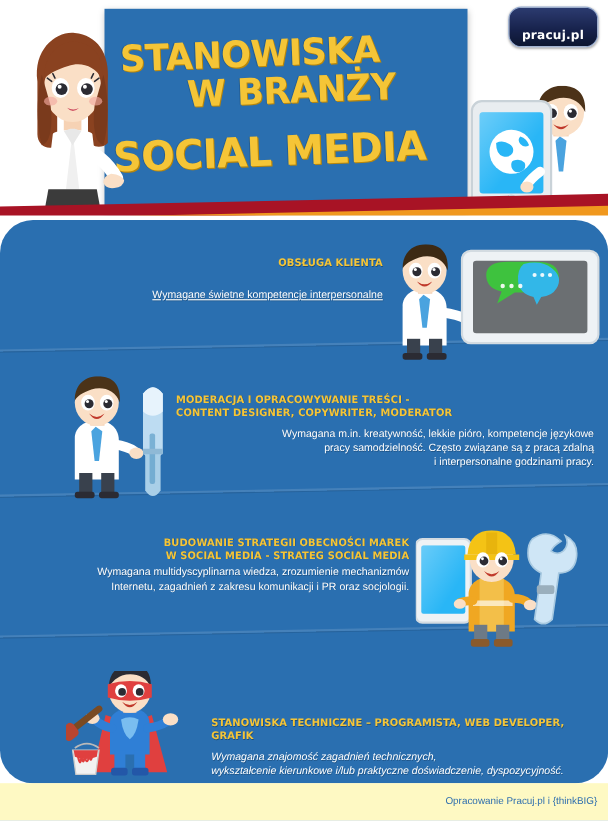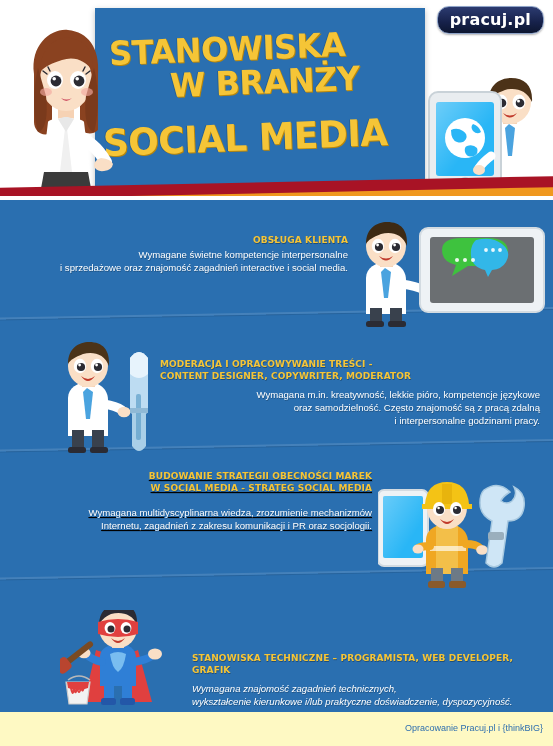--- a/index.html
+++ b/index.html
@@ -35,22 +35,22 @@
   .t1{left:14px;top:26px;font-size:33px;transform:rotate(-2.2deg) scaleX(.97);}
   .t2{left:75px;top:58px;font-size:33px;transform:rotate(-2.2deg) scaleX(.97);}
   .t3{left:8px;top:114px;font-size:37px;transform:rotate(-2.2deg) scaleX(.97);}
 
   
   .logo-pill{
     position:absolute;right:9px;top:6px;
     background:linear-gradient(180deg,#2c3b70 0%,#16214a 60%,#0d1630 100%);
     border:1.5px solid #8fa4c9;
     border-radius:12px;
-    padding:3px 12px 4px 12px;
-    color:#ffffff;font-size:16px;font-weight:bold;letter-spacing:.2px;
+    padding:18px 12px 4px 12px;
+    color:#ffffff;font-size:11px;font-weight:bold;letter-spacing:.2px;
     font-family:"DejaVu Sans", sans-serif;
     box-shadow:0 1px 2px rgba(0,0,0,.3);
   }
 
   
   .woman{position:absolute;left:18px;top:22px;width:95px;height:172px;}
   
   .hdr-man{position:absolute;left:415px;top:78px;width:130px;height:118px;}
 
   
@@ -59,21 +59,21 @@
     background:#a81325;transform:rotate(-1.2deg);transform-origin:left center;z-index:5;
   }
   .stripe-orange{
     position:absolute;left:-12px;top:199px;width:580px;height:11px;
     background:#f0981e;transform:rotate(-1.2deg);transform-origin:left center;z-index:5;
   }
 
   
   .board{
     position:absolute;left:0;top:200px;width:553px;height:512px;
-    background:#2a6fb0;overflow:hidden;
+    background:#2a6fb0;overflow:hidden;border-radius:30px;
   }
   .divider{
     position:absolute;left:-20px;width:600px;height:2px;
     background:rgba(255,255,255,.13);
     box-shadow:0 1px 0 rgba(0,0,0,.10);
     transform-origin:left center;
   }
   .d1{top:118px;transform:rotate(-1.1deg);}
   .d2{top:250px;transform:rotate(-1.1deg);}
   .d3{top:378px;transform:rotate(-1.1deg);}
@@ -207,23 +207,22 @@
 <div class="board">
 
   <div class="divider d1"></div>
   <div class="divider d2"></div>
   <div class="divider d3"></div>
 
   <div class="sec" style="left:18px;top:34px;width:330px;">
     <div class="sec-head right ta-right">
       <div>OBSŁUGA KLIENTA</div>
     </div>
-    <div class="sec-body ta-right" style="margin-top:2px;">
+    <div class="sec-body ta-right" style="margin-top:16px;text-decoration:underline;">
       <div>Wymagane świetne kompetencje interpersonalne</div>
-      <div>i sprzedażowe oraz znajomość zagadnień interactive i social media.</div>
     </div>
   </div>
   <div style="position:absolute;left:358px;top:22px;width:190px;height:106px;">
     <svg viewBox="0 0 190 106" width="190" height="106">
 
       <path d="M8 56 C8 46 18 40 28 40 C38 40 48 46 48 58 L48 92 L8 92 Z" fill="#ffffff"></path>
       <rect x="22" y="30" width="13" height="15" fill="#f6d2b4"></rect>
       <ellipse cx="28" cy="24" rx="20" ry="21" fill="#fadfc6"></ellipse>
       <path d="M8 22 C8 6 19 0 29 0 C43 0 50 8 49 24 C45 12 33 9 23 12 C15 15 10 18 8 22 Z" fill="#3d2a14"></path>
       <ellipse cx="20" cy="24" rx="6.2" ry="7.2" fill="#ffffff"></ellipse>
@@ -257,21 +256,21 @@
     </svg>
   </div>
 
   <div class="sec" style="left:160px;top:158px;width:380px;">
     <div class="sec-head ta-left">
       <div>MODERACJA I OPRACOWYWANIE TREŚCI -</div>
       <div>CONTENT DESIGNER, COPYWRITER, MODERATOR</div>
     </div>
     <div class="sec-body ta-left" style="margin-top:6px;text-align:right;">
       <div>Wymagana m.in. kreatywność, lekkie pióro, kompetencje językowe</div>
-      <div>oraz samodzielność. Często znajomość są z pracą zdalną</div>
+      <div>pracy samodzielność. Często związane są z pracą zdalną</div>
       <div>i interpersonalne godzinami pracy.</div>
     </div>
   </div>
   <div style="position:absolute;left:58px;top:142px;width:106px;height:122px;">
     <svg viewBox="0 0 106 122" width="106" height="122">
       <path d="M10 56 C10 46 20 40 30 40 C40 40 50 46 50 58 L50 94 L10 94 Z" fill="#ffffff"></path>
       <rect x="24" y="30" width="13" height="15" fill="#f6d2b4"></rect>
       <ellipse cx="30" cy="24" rx="20" ry="21" fill="#fadfc6"></ellipse>
       <path d="M10 22 C10 6 21 0 31 0 C45 0 52 8 51 24 C47 12 35 9 25 12 C17 15 12 18 10 22 Z" fill="#4b3318"></path>
       <ellipse cx="22" cy="24" rx="6.2" ry="7.2" fill="#ffffff"></ellipse>
@@ -291,26 +290,26 @@
       <ellipse cx="66" cy="70" rx="6.5" ry="5.2" fill="#fadfc6"></ellipse>
 
       <path d="M72 16 q9 -12 18 0 l0 54 q-9 10 -18 0 z" fill="#bddcf2"></path>
       <path d="M72 16 q9 -12 18 0 l0 16 q-9 8 -18 0 z" fill="#e7f3fc"></path>
       <path d="M74 70 l14 0 l0 34 q-7 10 -14 0 z" fill="#a9cfe8"></path>
       <rect x="78" y="52" width="5" height="46" rx="2" fill="#5e9ec9" opacity=".7"></rect>
       <path d="M72 66 l18 0 l0 5 l-18 0 z" fill="#8fb9d6"></path>
     </svg>
   </div>
 
-  <div class="sec" style="left:22px;top:270px;width:350px;text-decoration:underline;">
+  <div class="sec" style="left:22px;top:288px;width:350px;">
     <div class="sec-head right ta-right">
       <div>BUDOWANIE STRATEGII OBECNOŚCI MAREK</div>
       <div>W SOCIAL MEDIA - STRATEG SOCIAL MEDIA</div>
     </div>
-    <div class="sec-body ta-right" style="margin-top:12px;">
+    <div class="sec-body ta-right" style="margin-top:2px;">
       <div>Wymagana multidyscyplinarna wiedza, zrozumienie mechanizmów</div>
       <div>Internetu, zagadnień z zakresu komunikacji i PR oraz socjologii.</div>
     </div>
   </div>
   <div style="position:absolute;left:378px;top:282px;width:160px;height:110px;">
     <svg viewBox="0 0 160 110" width="160" height="110">
 
       <rect x="0" y="8" width="50" height="76" rx="6" fill="#eef2f5" stroke="#d3dbe1" stroke-width="2"></rect>
       <rect x="5" y="14" width="40" height="62" rx="2" fill="#29b6f6"></rect>
       <rect x="5" y="14" width="40" height="62" rx="2" fill="url(#g3)"></rect>

